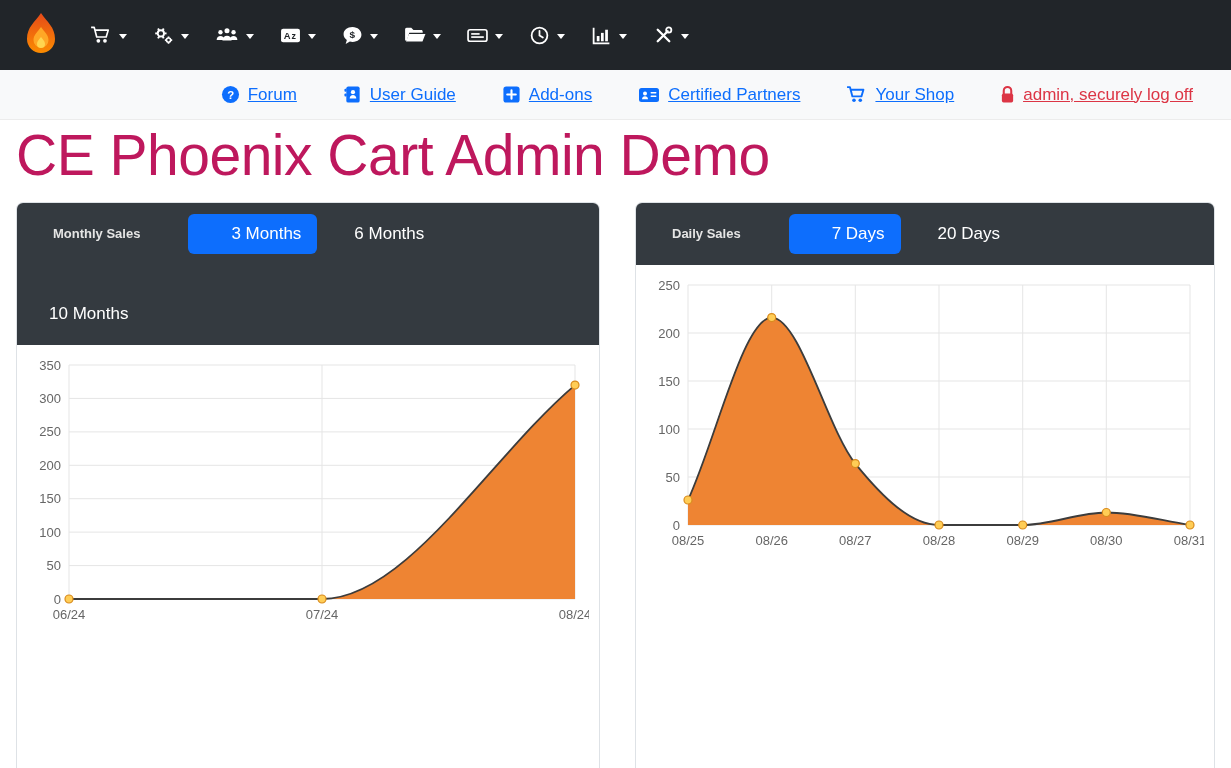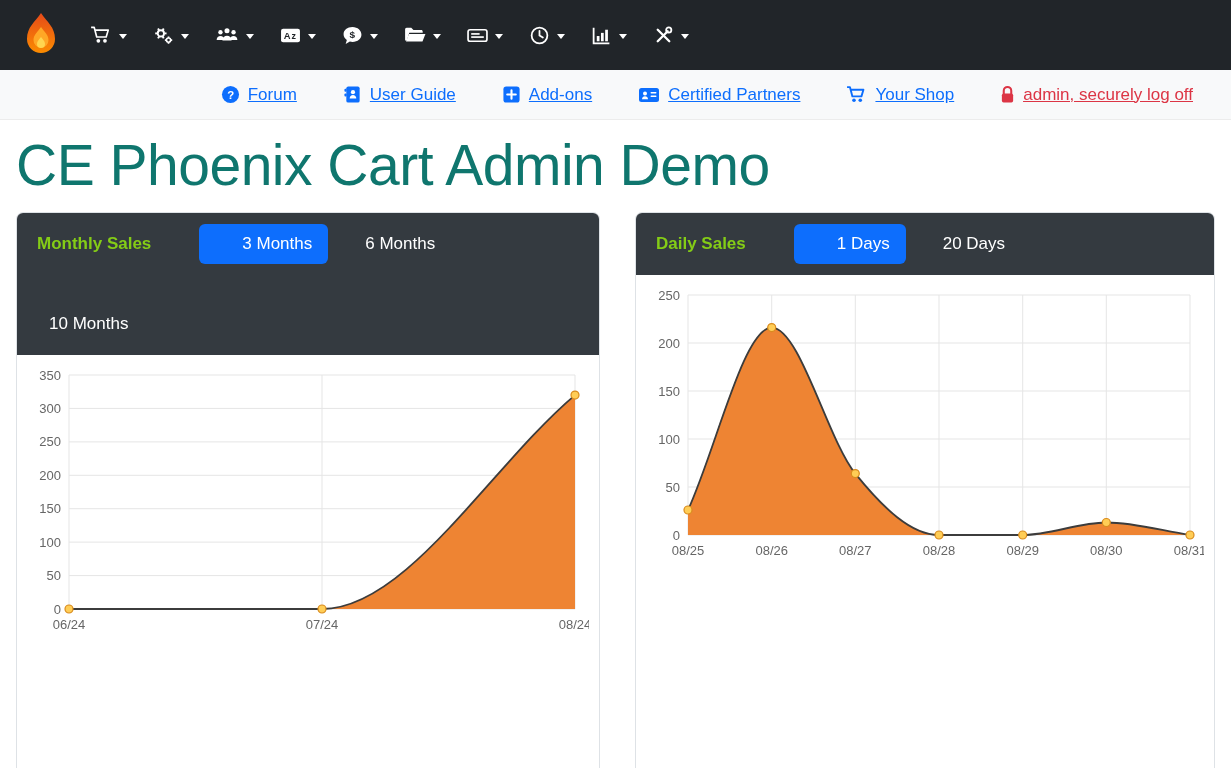--- a/index.html
+++ b/index.html
@@ -15,28 +15,28 @@
   .menu-item { display:flex; align-items:center; gap:7px; height:70px; cursor:pointer; }
   .menu-item .icon { display:flex; align-items:center; }
   .caret { width:0; height:0; border-left:4.5px solid transparent; border-right:4.5px solid transparent; border-top:5px solid #fff; margin-top:2px; }
   
   .subnav { height:50px; background:#f8f9fa; border-bottom:1px solid #ececec; display:flex; align-items:center; justify-content:flex-end; gap:46px; padding:0 38px; font-size:17px; }
   .nav-link { color:#0d6efd; display:flex; align-items:center; gap:8px; text-decoration:none; cursor:pointer; }
   .nav-link .lbl { text-decoration:underline;text-align:right; }
   .nav-link.danger { color:#dc3545;text-decoration:underline; }
   .nav-link .icon { display:flex; align-items:center; }
   
-  h1.page-title { margin:14px 16px 14px; font-size:57px; font-weight:300; line-height:1.12; letter-spacing:-0.5px; color:#0f766e; }
+  h1.page-title { margin:4px 16px 14px; font-size:57px; font-weight:300; line-height:1.12; letter-spacing:-0.5px; color:#be185d; }
   
   .cards { display:flex; gap:35px; padding:0 16px; align-items:flex-start; }
   .card { border:1px solid #dee2e6; border-radius:7px; background:#fff; overflow:hidden; }
   .card-monthly { width:584px; height:600px; }
   .card-daily { width:580px; height:600px; }
   .card-header { background:#343a40; display:flex; flex-wrap:wrap; align-items:center; padding:11px 16px; row-gap:20px; }
-  .card-title { color:#84cc16; font-weight:700; font-size:17px; margin:0 48px 0 4px; white-space:nowrap; }
+  .card-title { color:#e5e5e5; font-weight:700; font-size:13px; margin:0 48px 0 20px; white-space:nowrap; }
   .range-btn { font-family:inherit; font-size:17px; color:#fff; background:transparent; border:none; border-radius:6px; padding:10px 16px; margin-right:21px; cursor:pointer; white-space:nowrap; }
   .range-btn.active { background:#0d6efd;padding-left:43px; }
   .flex-break { flex-basis:100%; height:0; }
   .chart { margin:8px 10px 0 6px; }
   .chart-monthly { height:276px; }
   .chart-daily { height:282px; }
 </style>
 </head>
 <body>
 
@@ -291,21 +291,21 @@
           <path d="M46.0 246.0 C130.3 246.0 214.7 246.0 299.0 246.0 C383.3 246.0 467.7 103.4 552.0 32.1" fill="none" stroke="#3c3c3c" stroke-width="1.8"></path>
           <circle cx="46.0" cy="246.0" r="4" fill="#ffcd56" stroke="#d98b1e" stroke-width="1.2"></circle>
           <circle cx="299.0" cy="246.0" r="4" fill="#ffcd56" stroke="#d98b1e" stroke-width="1.2"></circle>
           <circle cx="552.0" cy="32.1" r="4" fill="#ffcd56" stroke="#d98b1e" stroke-width="1.2"></circle>
         </svg></div>
   </section>
 
   <section class="card card-daily">
     <div class="card-header">
       <span class="card-title">Daily Sales</span>
-      <button class="range-btn active">1 Days</button>
+      <button class="range-btn active">7 Days</button>
       <button class="range-btn">20 Days</button>
     </div>
     <div class="chart chart-daily"><svg width="562" height="282" font-family="Liberation Sans, DejaVu Sans, sans-serif">
           <line x1="46" y1="252.0" x2="548" y2="252.0" stroke="#e5e5e5"></line>
           <text x="38" y="256.5" text-anchor="end" font-size="13" fill="#666">0</text>
           <line x1="46" y1="204.0" x2="548" y2="204.0" stroke="#e5e5e5"></line>
           <text x="38" y="208.5" text-anchor="end" font-size="13" fill="#666">50</text>
           <line x1="46" y1="156.0" x2="548" y2="156.0" stroke="#e5e5e5"></line>
           <text x="38" y="160.5" text-anchor="end" font-size="13" fill="#666">100</text>
           <line x1="46" y1="108.0" x2="548" y2="108.0" stroke="#e5e5e5"></line>

